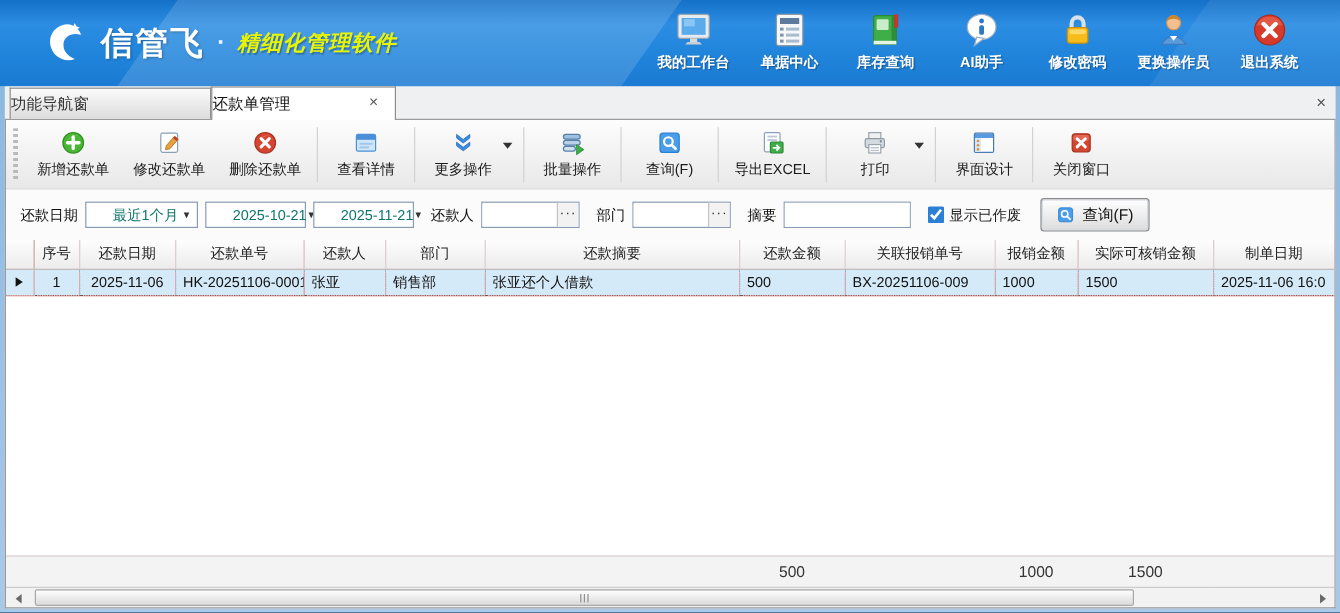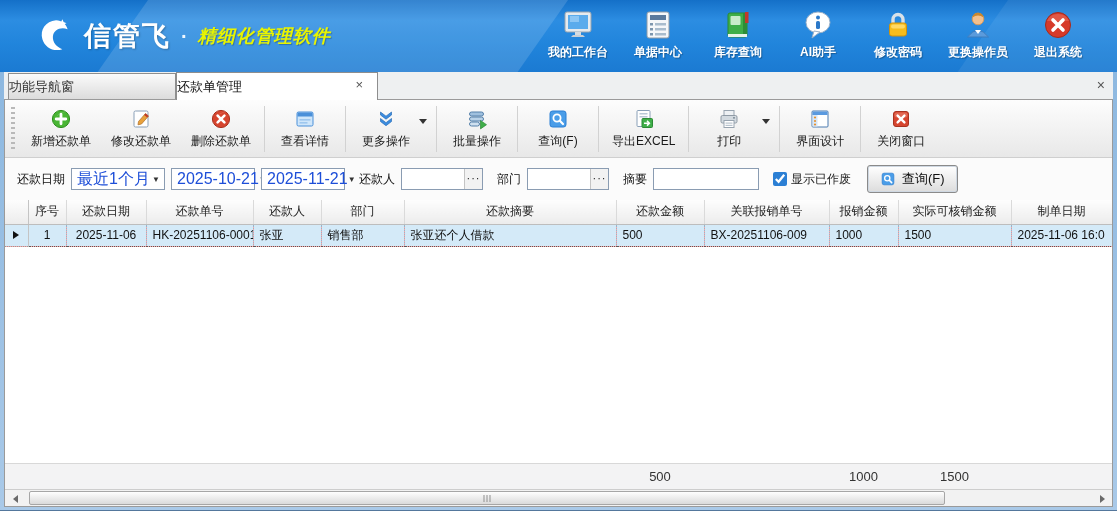--- a/index.html
+++ b/index.html
@@ -18,41 +18,41 @@
   .brand-slogan { color:#e8f400; font-size:18px; font-weight:bold; font-style:italic; letter-spacing:1px; text-shadow:1px 1px 1px rgba(0,0,0,0.25); }
   .top-actions { display:flex; align-items:flex-start; gap:6px; padding-right:22px; z-index:2; }
   .top-action { display:flex; flex-direction:column; align-items:center; gap:3px; width:74px; padding:6px 2px 8px; cursor:pointer; }
   .top-action .lbl { color:#ffffff; font-size:12px; font-weight:bold; white-space:nowrap; text-shadow:1px 1px 1px rgba(0,0,0,0.3); }
 
   
   .bodyframe { position:absolute; top:72px; left:0; right:0; bottom:0; display:flex; flex-direction:column; padding:0 4px 3px 4px; background:linear-gradient(180deg,#8db8e0,#a9c9e8); }
   .tabstrip { position:relative; height:28px; background:#eef0f1; border-bottom:1px solid #9a9a9a; display:flex; align-items:flex-end; padding-left:4px; }
   .tab { position:relative; height:26px; display:flex; align-items:center; justify-content:flex-start; border:1px solid #8e8e8e; border-bottom:none; font-size:13px; cursor:pointer; }
   .tab-inactive { width:168px; background:linear-gradient(180deg,#fbfbfb,#dcdcdc); color:#333; }
-  .tab-active { width:202px; background:#ffffff; height:28px; margin-bottom:-1px; z-index:3; color:#111; }
+  .tab-active { width:154px; background:#ffffff; height:28px; margin-bottom:-1px; z-index:3; color:#111; }
   .tab-close { position:absolute; right:14px; top:5px; font-size:13px; color:#555; line-height:1; cursor:pointer; }
   .strip-close { position:absolute; right:8px; top:5px; font-size:14px; color:#555; cursor:pointer; }
 
   
   .content { flex:1; display:flex; flex-direction:column; background:#ffffff; border-left:1px solid #9a9a9a; border-right:1px solid #9a9a9a; border-bottom:1px solid #9a9a9a; overflow:hidden; }
 
   
   .toolbar { height:58px; background:linear-gradient(180deg,#fdfdfd,#e8e8e8); border-bottom:1px solid #cfcfcf; display:flex; align-items:center; padding:2px 2px 2px 6px; }
   .gripper { width:4px; height:44px; margin-right:6px; background:repeating-linear-gradient(180deg,#b9b9b9 0 2px,transparent 2px 5px); }
   .tbtn { display:flex; flex-direction:column; align-items:center; justify-content:center; gap:3px; min-width:74px; height:52px; padding:2px 10px; cursor:pointer; border-radius:3px; }
   .tbtn .lbl { font-size:12px; color:#1a1a1a; white-space:nowrap; }
   .tbtn-wrap { display:flex; align-items:center; }
   .drop-arrow { width:0; height:0; border-left:4px solid transparent; border-right:4px solid transparent; border-top:5px solid #333; margin:-14px 6px 0 -4px; }
   .tsep { width:1px; height:46px; background:#d2d2d2; margin:0 3px; }
 
   
   .filterbar { height:42px; background:#fbfbfb; display:flex; align-items:center; gap:6px; padding:0 2px 0 12px; }
   .flabel { font-size:12px; color:#111; white-space:nowrap; }
   .combo { display:flex; align-items:center; justify-content:space-between; height:22px; border:1px solid #8a9cb2; background:#fff; padding:0 2px 0 5px; cursor:pointer; }
-  .combo .val { font-size:16px; color:#1d4ed8; white-space:nowrap; }
+  .combo .val { font-size:12px; color:#0f766e; white-space:nowrap;margin-left:17px; }
   .combo .arr { width:14px; text-align:center; font-size:8px; color:#333; }
   .w-preset { width:94px; } .w-date { width:84px; }
   .pickbox { display:flex; align-items:center; height:22px; border:1px solid #8a9cb2; background:#fff; }
   .pickbox input { border:none; outline:none; width:62px; height:18px; font-size:12px; padding:0 3px; font-family:inherit; }
   .pickbtn { width:18px; height:20px; border-left:1px solid #c4c4c4; background:#f2f2f2; font-size:11px; line-height:18px; text-align:center; color:#222; cursor:pointer; letter-spacing:1px; }
   .textbox { height:22px; border:1px solid #8a9cb2; background:#fff; }
   .textbox input { border:none; outline:none; width:104px; height:20px; font-size:12px; padding:0 3px; font-family:inherit; }
   .chk { display:flex; align-items:center; gap:4px; margin-left:8px; cursor:pointer; }
   .chk input { width:14px; height:14px; accent-color:#2b7fd4; }
   .qbtn { display:flex; align-items:center; gap:6px; height:28px; margin-left:10px; padding:0 12px; border:1px solid #8a8a8a; border-radius:3px; background:linear-gradient(180deg,#ffffff,#dcdcdc); box-shadow:0 0 0 1px #cfd8e2 inset; font-size:13px; color:#111; cursor:pointer; }

